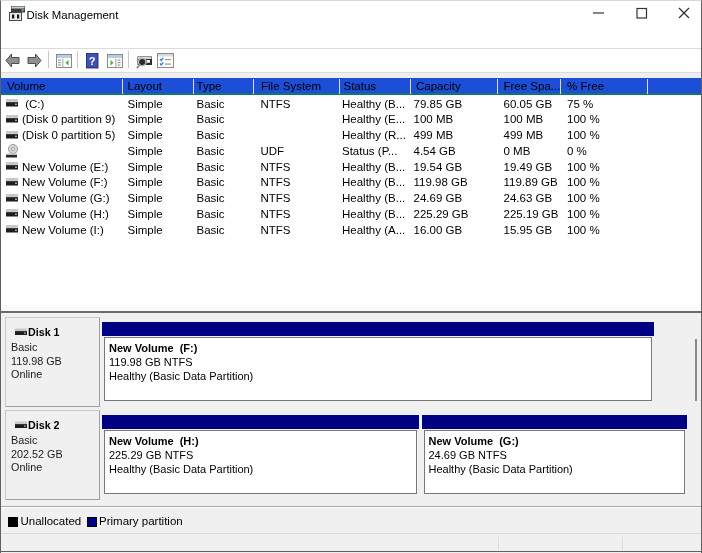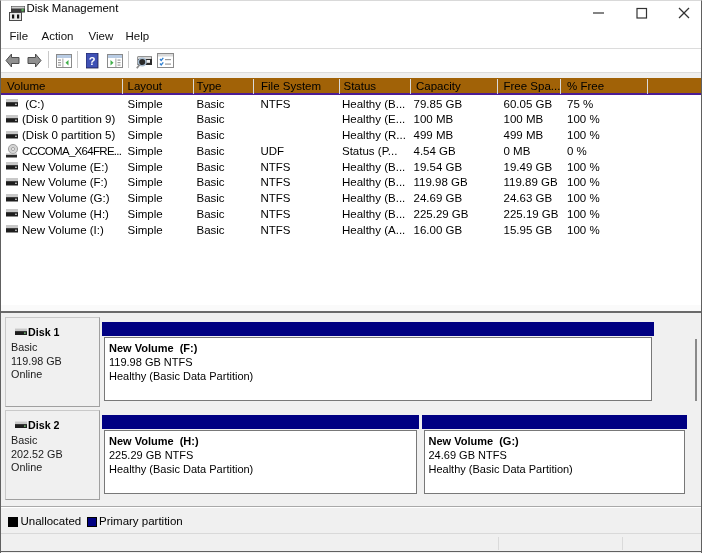--- a/index.html
+++ b/index.html
@@ -6,33 +6,33 @@
   html,body { width:702px; height:553px; overflow:hidden; background:#fff; }
   #win {
     position:relative; width:702px; height:553px;
     font-family:"Liberation Sans", sans-serif;
     border:1px solid #606060; border-top:1px solid #d9d9d9;
     background:#fff;
   }
   .abs { position:absolute; }
   
   #title { left:0; top:0; width:700px; height:24px; background:#fff; }
-  #titletext { left:25.5px; top:1px; font-size:11.4px; color:#000; }
+  #titletext { left:25.5px; top:8px; font-size:11.4px; color:#000; }
   .winbtn { top:0; width:43px; height:24px; }
   
   #menu { left:0; top:24px; width:700px; height:23px; background:#fff; font-size:11.5px; color:#111;}
   #menu span { position:absolute; top:5px; }
   #menusep { left:0; top:47px; width:700px; height:1px; background:#dcdcdc; }
   
   #toolbar { left:0; top:48px; width:700px; height:23px; background:#fff; }
   #toolsep { left:0; top:71px; width:700px; height:1px; background:#dcdcdc; }
   #gapstrip { left:0; top:72px; width:700px; height:5px; background:#efefef; }
   .tsep { position:absolute; top:2px; width:1px; height:17px; background:#c9c9c9; }
   
-  #lhead { left:0; top:77px; width:700px; height:17px; background:#a16207; border-bottom:2px solid #4c1d95; font-size:11.5px; color:#000; }
+  #lhead { left:0; top:77px; width:700px; height:17px; background:#1d4ed8; border-bottom:2px solid #0f766e; font-size:11.5px; color:#000; }
   #lhead .hc { position:absolute; top:1px; height:14px; line-height:14px; }
   #lhead .hsep { position:absolute; top:1px; width:1px; height:15px; background:#dadada; }
   
   #list { left:0; top:94.5px; width:700px; height:214px; background:#fff; font-size:11.5px; color:#000; }
   .lrow { position:absolute; left:0; width:700px; height:16px; line-height:16px; }
   .lrow span { position:absolute; top:0; white-space:pre; }
   .cv { left:21px; } .cl { left:126.5px; } .ct { left:195.5px; } .cf { left:259.5px; }
   .cs { left:341px; } .cc { left:412.5px; } .cfr { left:502.5px;text-align:right; } .cp { left:566px;text-align:center; }
   
   #prestrip { left:0; top:304px; width:700px; height:6px; background:#fafafa; }
@@ -75,26 +75,20 @@
       <line x1="16" y1="12" x2="27" y2="12" stroke="#333" stroke-width="1.2"></line>
     </svg>
   <svg class="abs winbtn" style="left:619px" width="43" height="24">
       <rect x="17" y="7.5" width="9.5" height="9.5" fill="none" stroke="#333" stroke-width="1.2"></rect>
     </svg>
   <svg class="abs winbtn" style="left:662px" width="43" height="24">
       <line x1="16" y1="7" x2="26" y2="17" stroke="#333" stroke-width="1.2"></line>
       <line x1="26" y1="7" x2="16" y2="17" stroke="#333" stroke-width="1.2"></line>
     </svg>
 
-  <div class="abs" id="menu">
-    <span style="left:8.5px">File</span>
-    <span style="left:40.5px">Action</span>
-    <span style="left:87.5px">View</span>
-    <span style="left:124.5px">Help</span>
-  </div>
   <div class="abs" id="menusep"></div>
 
   <div class="abs" id="toolbar">
     <svg class="abs" style="left:4px;top:4px" width="15" height="15" viewBox="0 0 15 15">
       <path d="M6.5 1 L1 7.5 L6.5 14 L6.5 10.5 L14 10.5 L14 4.5 L6.5 4.5 Z" fill="#909090" stroke="#4d4d4d" stroke-width="1"></path>
     </svg>
     <svg class="abs" style="left:26px;top:4px" width="15" height="15" viewBox="0 0 15 15">
       <path d="M8.5 1 L14 7.5 L8.5 14 L8.5 10.5 L1 10.5 L1 4.5 L8.5 4.5 Z" fill="#909090" stroke="#4d4d4d" stroke-width="1"></path>
     </svg>
     <div class="tsep" style="left:47px"></div>
@@ -206,21 +200,20 @@
         <span class="cfr">499 MB</span>
         <span class="cp">100 %</span>
       </div>
       <div class="lrow" style="top:47.25px">
         <svg style="position:absolute;left:4px;top:1px" width="15" height="14" viewBox="0 0 15 14">
           <circle cx="8" cy="5" r="4.6" fill="#d4d4d4" stroke="#8e8e8e" stroke-width="0.8"></circle>
           <circle cx="8" cy="5" r="1.5" fill="#fff" stroke="#8e8e8e" stroke-width="0.8"></circle>
           <rect x="1" y="9.5" width="11" height="2" fill="#bdbdbd"></rect>
           <rect x="1" y="11" width="11" height="2.5" fill="#2a2a2a"></rect>
         </svg>
-        <span class="cv" style="letter-spacing:-0.7px">CCCOMA_X64FRE...</span>
         <span class="cl">Simple</span>
         <span class="ct">Basic</span>
         <span class="cf">UDF</span>
         <span class="cs">Status (P...</span>
         <span class="cc">4.54 GB</span>
         <span class="cfr">0 MB</span>
         <span class="cp">0 %</span>
       </div>
       <div class="lrow" style="top:63.00px">
         <svg style="position:absolute;left:5px;top:3.5px" width="12" height="8" viewBox="0 0 13 8" preserveAspectRatio="none">

